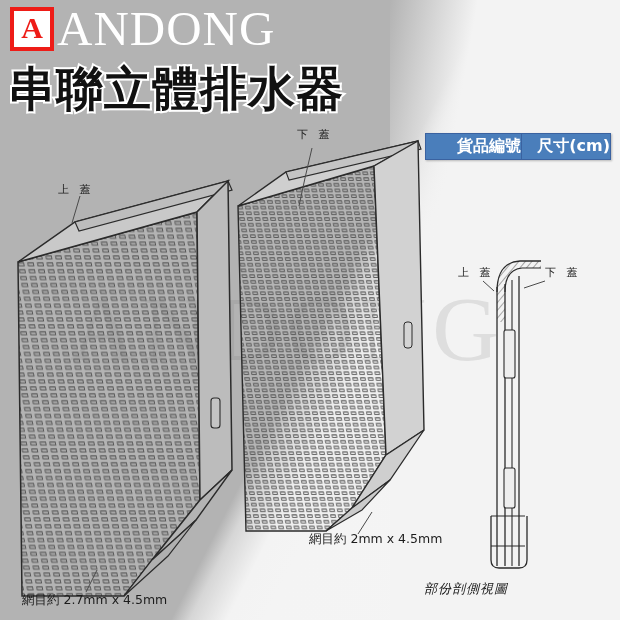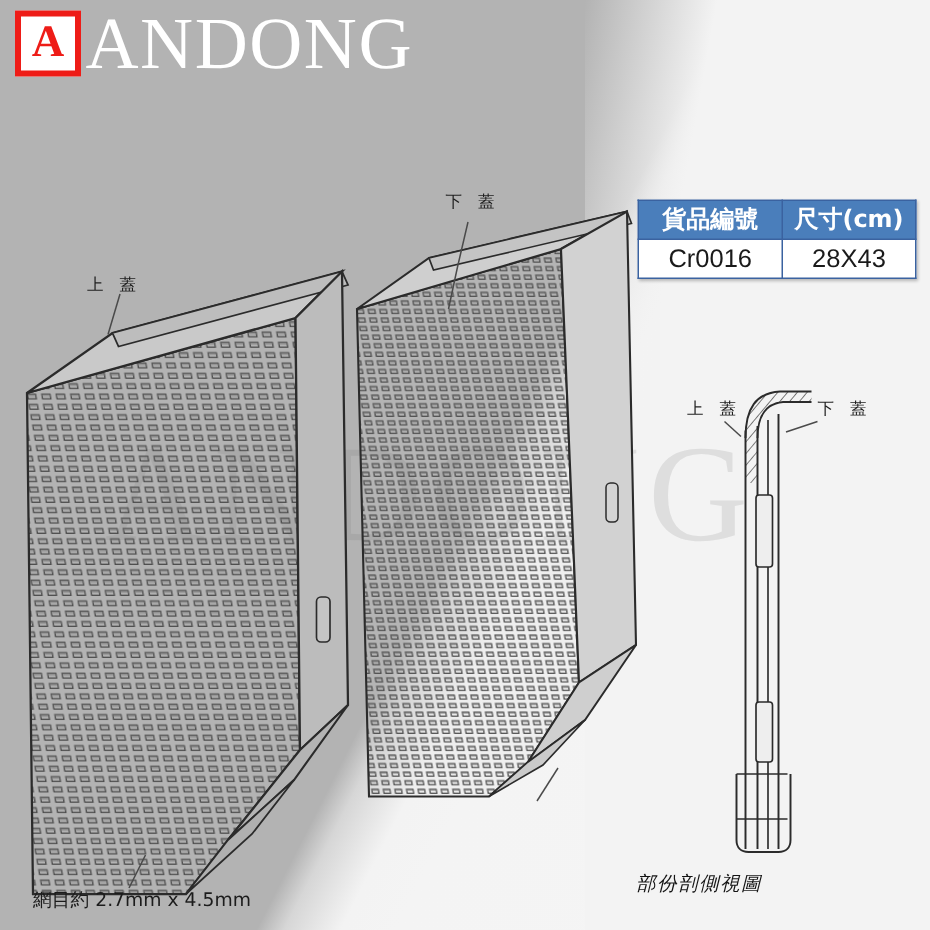--- a/index.html
+++ b/index.html
@@ -99,21 +99,21 @@
     left: 425px; top: 133px;
     width: 186px;
     border-collapse: collapse;
     background: #ffffff;
     box-shadow: 1px 1px 2px rgba(0,0,0,0.25);
   }
   .spec-table td, .spec-table th {
     border: 1px solid #3a62a0;
     padding: 0;
     height: 25px;
-    text-align: center;
+    text-align: right;
     font-size: 17px;
     color: #1a1a1a;
     font-family: "Liberation Sans", sans-serif;
   }
   .spec-table th {
     background: #4a7ebb;
     color: #ffffff;
     font-weight: bold;
     font-size: 16px;
     font-family: "DejaVu Sans", sans-serif;
@@ -240,40 +240,38 @@
 
       <path d="M483,281 L494,291" fill="none" stroke="#4a4a4a" stroke-width="1"></path>
       <path d="M545,281 L524,288" fill="none" stroke="#4a4a4a" stroke-width="1"></path>
     </g>
   </svg>
 
   <div class="logo-mark">
     <span>A</span>
   </div>
   <div class="brand">ANDONG</div>
+  <div class="title">串聯立體排水器</div>
 
   <table class="spec-table">
     <tbody>
         <tr>
       <th>貨品編號</th>
       <th>尺寸(cm)</th>
     </tr>
-    <tr>
-      <td>Cr0016</td>
-      <td>28X43</td>
-    </tr>
   </tbody>
     </table>
 
   <div class="note-sm" style="left:58px; top:182px;">上 蓋</div>
 
   <div class="note-sm" style="left:297px; top:127px;">下 蓋</div>
 
   <div class="note" style="left:22px; top:592px;text-align:center;">網目約  2.7mm x 4.5mm</div>
 
+  <div class="note" style="left:309px; top:531px;">網目約  2mm x 4.5mm</div>
 
   <div class="note-sm" style="left:458px; top:265px;">上 蓋</div>
 
   <div class="note-sm" style="left:545px; top:265px;">下 蓋</div>
 
   <div class="caption" style="left:424px; top:580px;font-style:italic;">部份剖側視圖</div>
 
 </div>
 
 </body></html>

